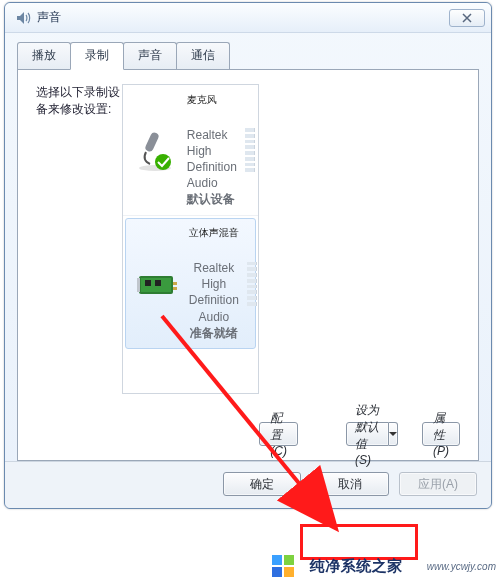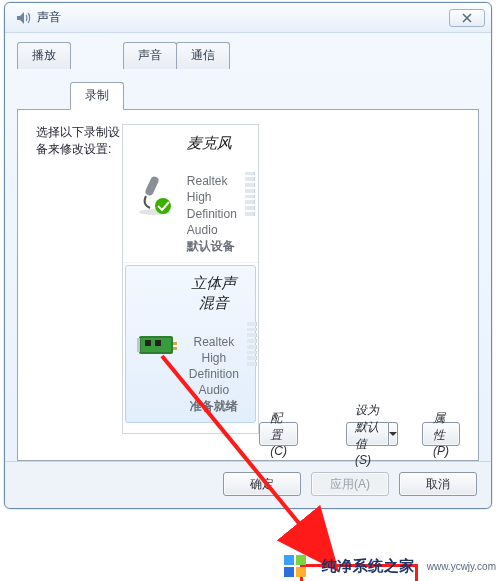--- a/index.html
+++ b/index.html
@@ -42,21 +42,20 @@
     background: linear-gradient(#f7f9fc,#e7edf4);
     border-top-left-radius: 3px; border-top-right-radius: 3px;
     color: #2d3a4b;
     position: relative; top: 1px;
     cursor: default;
   }
   .tab.active {
     background: #fff;
     border-bottom: 1px solid #fff;
     z-index: 3;
-    margin-top: 40px;
   }
   .tab-panel {
     flex: 1;
     border: 1px solid #9aa7b8;
     background: #fff;
     padding: 14px 18px 14px 18px;
     display: flex; flex-direction: row;
     position: relative;
   }
   .instruction { color: #223; margin-bottom: 12px; }
@@ -75,21 +74,21 @@
   .device-item.selected {
     background: linear-gradient(#f3f8ff, #e2eefb);
     border: 1px solid #b9d4f1;
     border-radius: 3px;
     margin: 2px;
     padding: 7px 9px;
     text-align: center;
   }
   .dev-icon { width: 44px; height: 44px; margin-right: 10px; flex-shrink: 0; }
   .dev-text { flex: 1; line-height: 1.35; }
-  .dev-text .dev-name { color: #1c1c1c; font-size: 15px; font-style: italic; }
+  .dev-text .dev-name { color: #1c1c1c; font-size: 10px; }
   .dev-text .dev-desc { color: #6a6f77; font-size: 12px; margin-top: 20px; }
   .dev-text .dev-status { color: #6a6f77; font-size: 12px; font-weight: bold; }
   .level-meter {
     width: 10px; height: 44px;
     display: flex; flex-direction: column-reverse;
     gap: 2px; margin-left: 8px; flex-shrink: 0;
   }
   .level-meter span {
     flex: 1;
     background: #dfe7ef;
@@ -153,21 +152,21 @@
     background: rgba(255,255,255,0.0);
     height: 30px;
     gap: 12px;
   }
   .wm-tiles { display: grid; grid-template-columns: repeat(2, 10px); grid-template-rows: repeat(2, 10px); gap: 2px; margin-right: 4px; }
   .wm-tiles span:nth-child(1){background:#3aa0ff;}
   .wm-tiles span:nth-child(2){background:#7dd240;}
   .wm-tiles span:nth-child(3){background:#2e6fe0;}
   .wm-tiles span:nth-child(4){background:#ffb02e;}
   .watermark .wm-text { letter-spacing: 0.5px; }
-  .watermark .wm-sub { font-size: 10px; color: #5a6b85; font-weight: 400; margin-left: 0; }
+  .watermark .wm-sub { font-size: 10px; color: #5a6b85; font-weight: 400; margin-left: 12px; font-style: italic; }
 </style>
 </head>
 <body>
 
 <div class="dialog">
 
   <div class="titlebar">
     <span class="app-icon">
       <svg viewBox="0 0 16 16">
           <path fill="#6c86a3" d="M2 6h3l4-4v12l-4-4H2z"></path>
@@ -280,22 +279,22 @@
         <line x1="8" y1="8" x2="180" y2="218" stroke="#ff1a1a" stroke-width="4" marker-end="url(#ah)"></line>
       </svg>
 
     </div>
 
   </div>
 
   <div class="footer">
     <div class="spacer"></div>
     <div class="winbtn">确定</div>
+    <div class="winbtn">取消</div>
     <div class="winbtn disabled">应用(A)</div>
-    <div class="winbtn">取消</div>
   </div>
 
 </div>
 
 <div class="watermark">
   <div class="wm-tiles">
       <span></span>
       <span></span>
       <span></span>
       <span></span>

